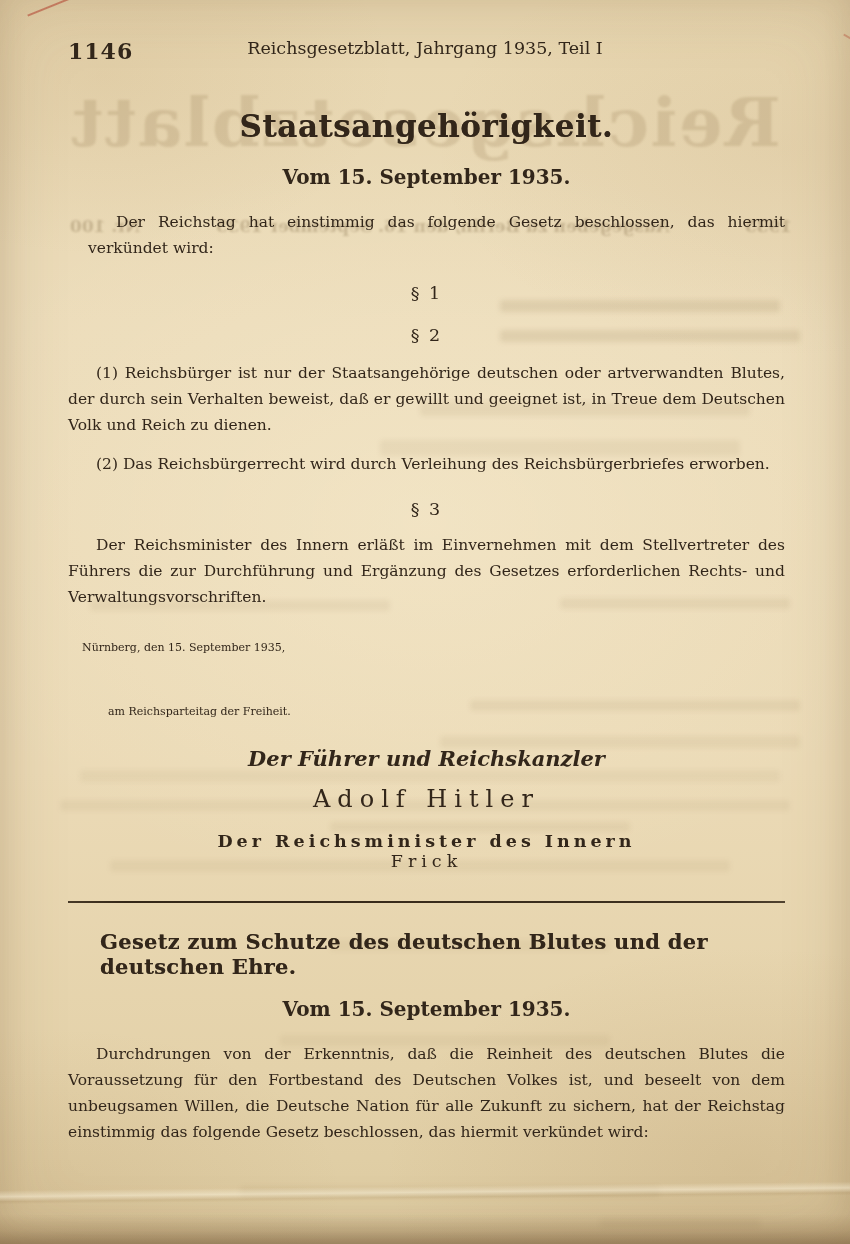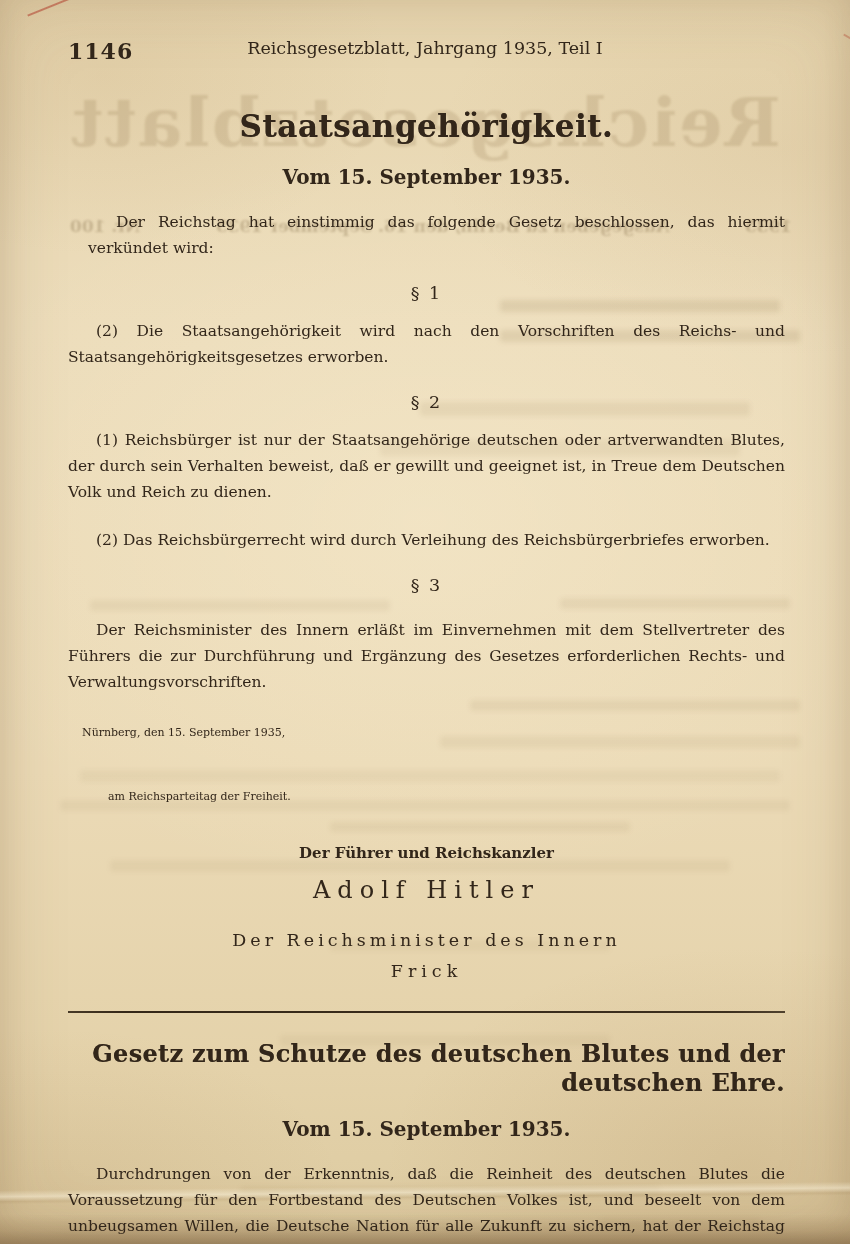--- a/index.html
+++ b/index.html
@@ -80,49 +80,50 @@
   .law-title-1{
     margin-top:44px;text-align:center;
     font-size:31px;font-weight:700;letter-spacing:0.5px;
     text-shadow:0 0 0.5px rgba(40,26,12,0.55);
   }
   .law-date-1{
     margin-top:9px;text-align:center;
     font-size:20px;font-weight:700;
   }
   .law-title-2{
-    margin-top:26px;text-align:right;
-    font-size:24px;font-weight:700;letter-spacing:0.3px;
+    margin-top:26px;text-align:left;
+    font-size:21px;font-weight:700;letter-spacing:0.3px;
     text-shadow:0 0 0.5px rgba(40,26,12,0.55);
+    margin-left:32px;
   }
   .law-date-2{
     margin-top:10px;text-align:center;
     font-size:20px;font-weight:700;
   }
   .body-par{
     font-size:15.5px;line-height:26px;
     text-align:justify;text-indent:28px;
     margin:0;
   }
   .preamble-1{margin-top:20px;margin-left:20px;}
   .preamble-2{margin-top:20px;}
   .sec-head{
     text-align:center;font-size:17.5px;font-weight:500;
     margin-top:22px;letter-spacing:2px;text-indent:0;
   }
   .par{margin-top:15px;}
-  .par-tight{margin-top:22px;}
+  .par-tight{margin-top:13px;}
   .dateline{margin-top:26px;font-size:11px;line-height:24px;}
   .dateline .l1{padding-left:14px;}
   .dateline .l2{padding-left:40px;margin-top:40px;}
   .sig-block{text-align:center;}
-  .sig-role-1{margin-top:35px;font-size:15px;font-weight:600;}
+  .sig-role-1{margin-top:22px;font-size:21px;font-weight:600;font-style:italic;}
   .sig-name-1{margin-top:14px;font-size:24px;letter-spacing:7px;font-weight:500;}
-  .sig-role-2{margin-top:26px;font-size:17.5px;letter-spacing:4px;font-weight:400;}
-  .sig-name-2{margin-top:11px;font-size:17.5px;letter-spacing:5px;font-weight:500;}
+  .sig-role-2{margin-top:18px;font-size:17.5px;letter-spacing:4px;font-weight:700;}
+  .sig-name-2{font-size:17.5px;letter-spacing:5px;font-weight:500;}
   .divider{
     margin-top:30px;height:2.4px;
     background:linear-gradient(90deg, rgba(43,30,16,0.85), rgba(43,30,16,0.95) 8%, rgba(43,30,16,0.9) 92%, rgba(43,30,16,0.8));
     border:none;
   }
 </style>
 </head>
 <body>
 
 <div class="page">
@@ -162,21 +163,20 @@
       <span class="masthead">Reichsgesetzblatt, Jahrgang 1935, Teil I</span>
       <span class="page-number">1146</span>
     </div>
 
     <h1 class="law-title-1">Staatsangehörigkeit.</h1>
     <div class="law-date-1">Vom 15. September 1935.</div>
 
     <p class="body-par preamble-1">Der Reichstag hat einstimmig das folgende Gesetz beschlossen, das hiermit verkündet wird:</p>
 
     <div class="sec-head">§ 1</div>
-    <p class="body-par par">(2) Die Staatsangehörigkeit wird nach den Vorschriften des Reichs- und Staatsangehörigkeitsgesetzes erworben.</p>
 
     <div class="sec-head">§ 2</div>
     <p class="body-par par">(1) Reichsbürger ist nur der Staatsangehörige deutschen oder artverwandten Blutes, der durch sein Verhalten beweist, daß er gewillt und geeignet ist, in Treue dem Deutschen Volk und Reich zu dienen.</p>
     <p class="body-par par-tight">(2) Das Reichsbürgerrecht wird durch Verleihung des Reichsbürgerbriefes erworben.</p>
 
     <div class="sec-head">§ 3</div>
     <p class="body-par par-tight">Der Reichsminister des Innern erläßt im Einvernehmen mit dem Stellvertreter des Führers die zur Durchführung und Ergänzung des Gesetzes erforderlichen Rechts- und Verwaltungsvorschriften.</p>
 
     <div class="dateline">
       <div class="l1">Nürnberg, den 15. September 1935,</div>

